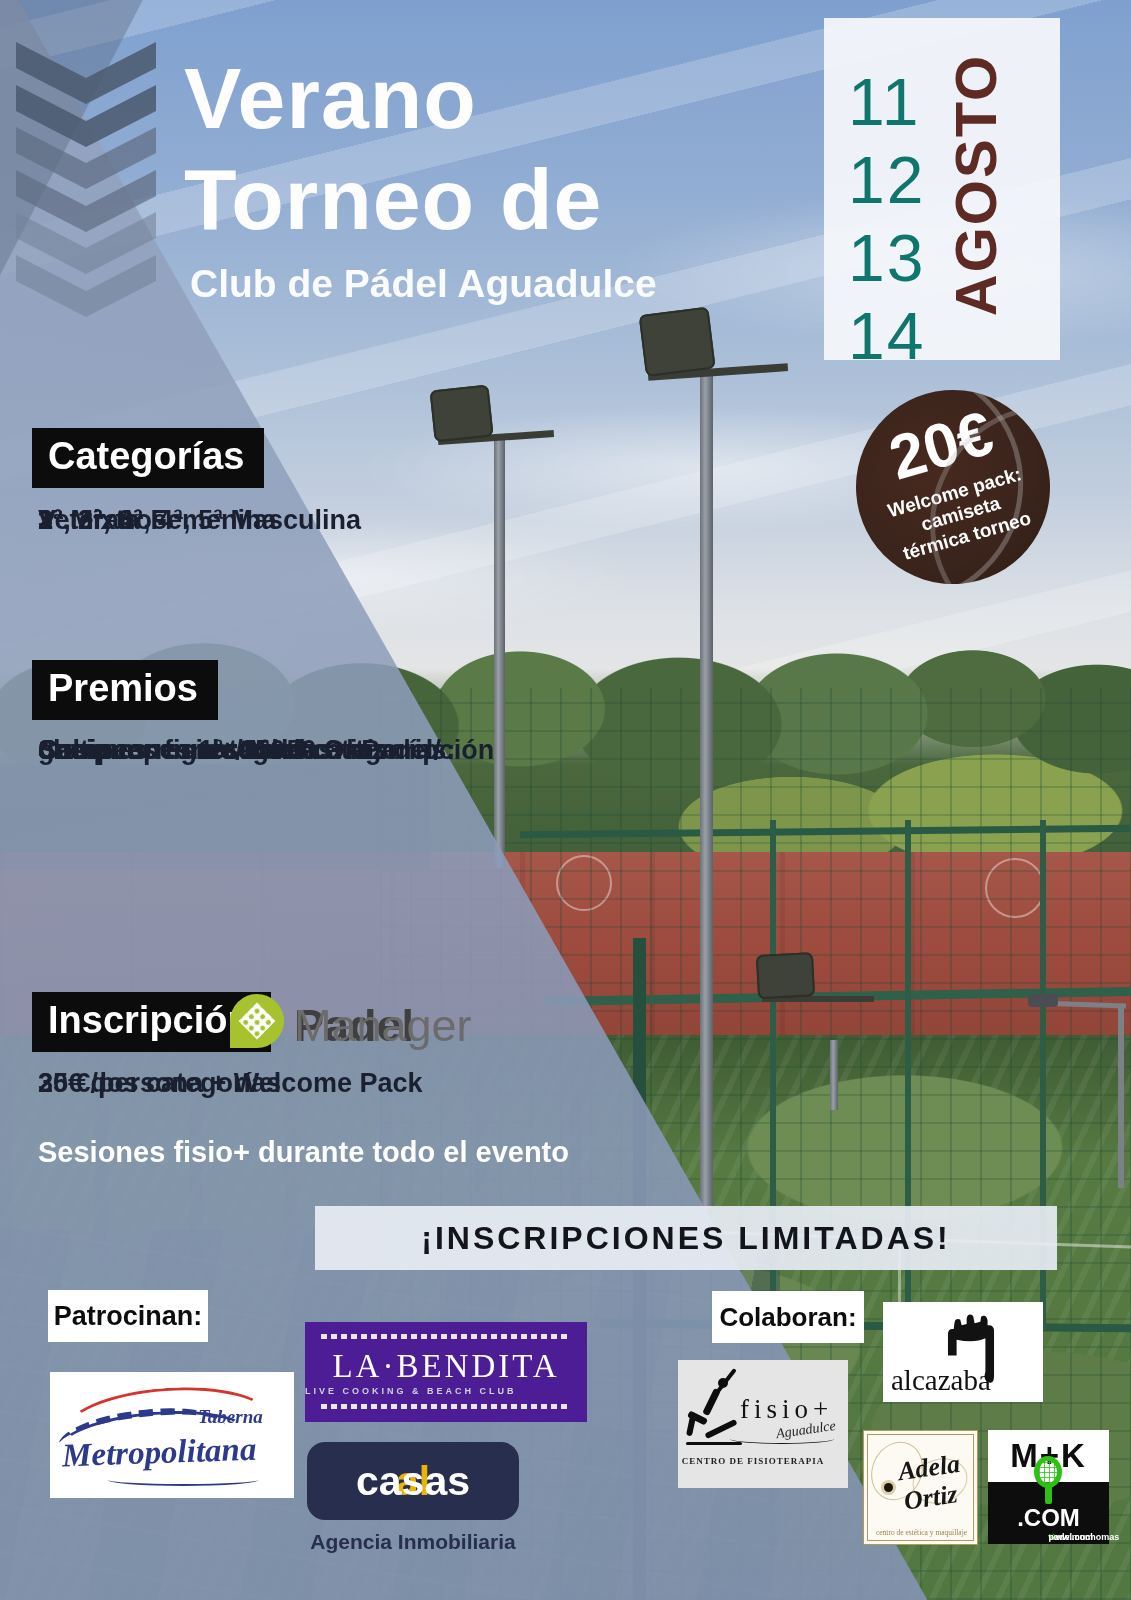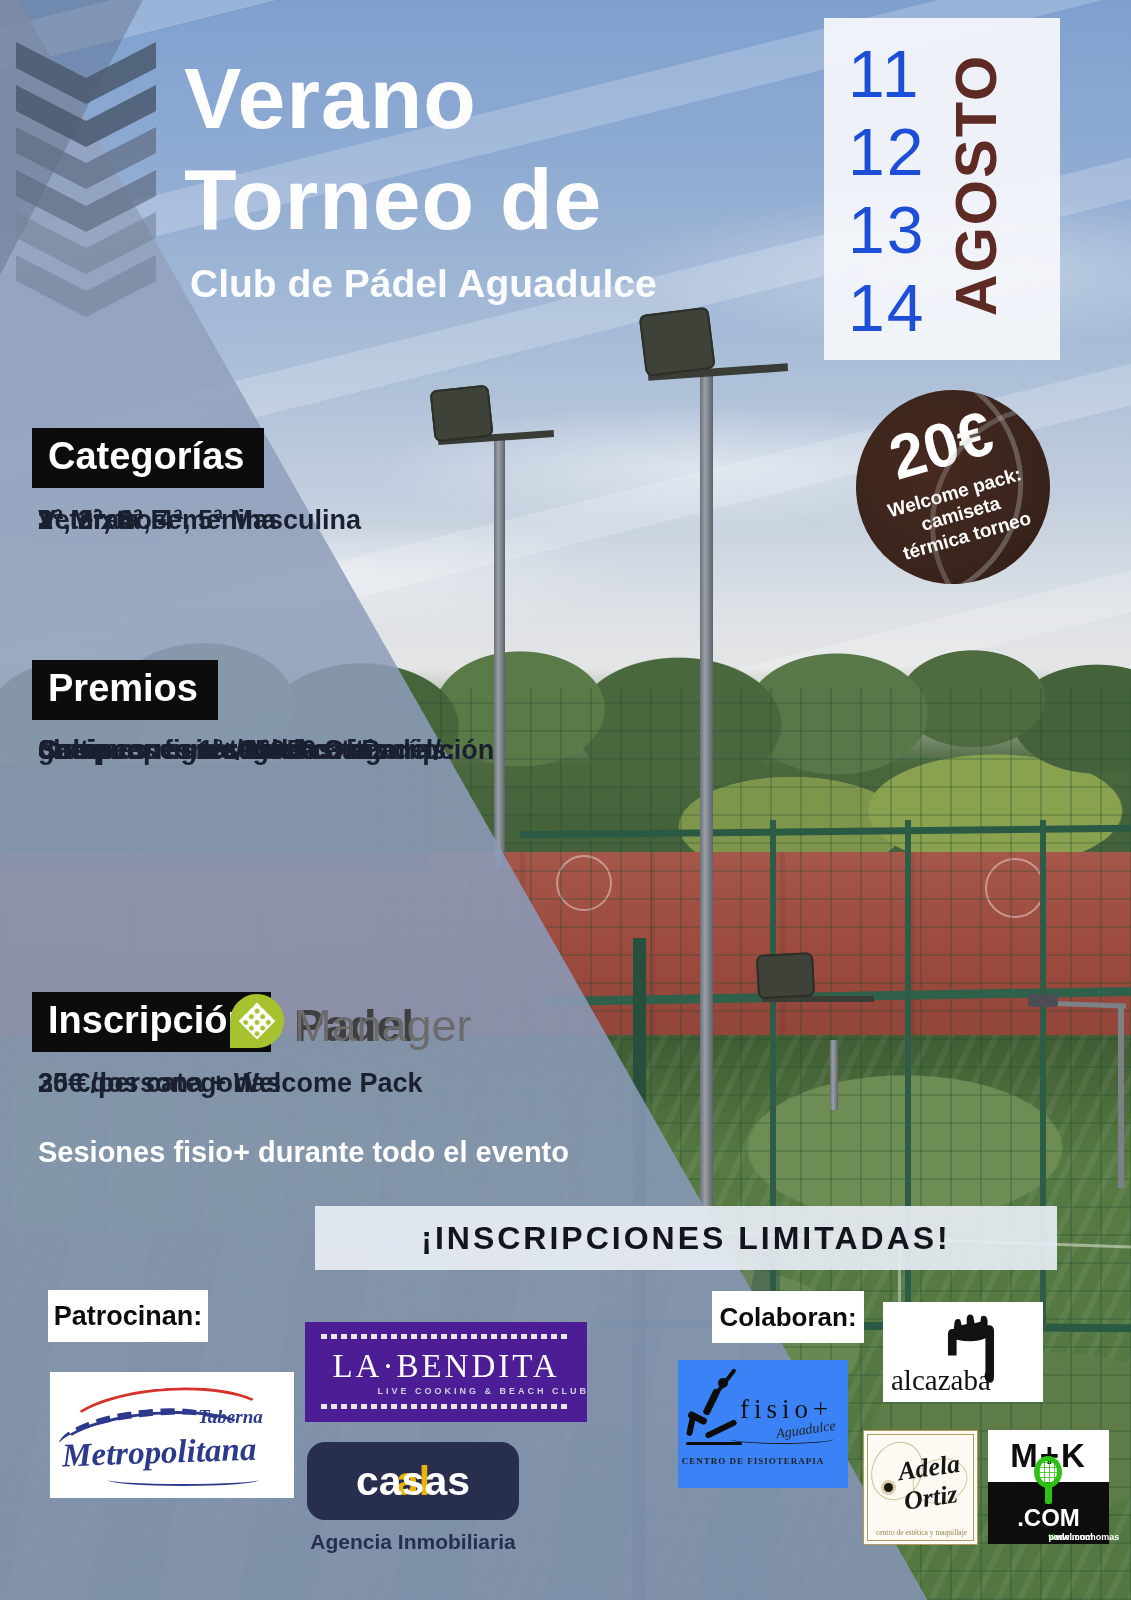--- a/index.html
+++ b/index.html
@@ -104,21 +104,21 @@
   .c5{top:212px;background:rgba(116,131,154,.60);}
   .c6{top:255px;background:rgba(116,131,154,.60);}
 
   
   .title{left:184px;top:48px;width:760px;color:#fdfdfd;font-weight:bold;
     font-size:86px;line-height:1.18;letter-spacing:1px;}
   .subtitle{left:190px;top:262px;width:600px;color:#fafbfc;font-weight:bold;font-size:39px;}
 
   
   .datebox{left:824px;top:18px;width:236px;height:342px;background:rgba(243,246,250,.95);}
-  .day{left:24px;width:92px;color:#1d4ed8;font-size:66px;font-weight:400;letter-spacing:2px;}
+  .day{left:24px;width:92px;color:#0f766e;font-size:66px;font-weight:400;letter-spacing:2px;margin-top:28px;}
   .d0{top:18px;}.d1{top:96px;}.d2{top:174px;}.d3{top:252px;}
   .month{left:-5px;top:135px;width:310px;height:64px;color:#5e2b24;font-weight:bold;
     font-size:58px;letter-spacing:2px;text-align:center;transform:rotate(-90deg);}
 
   
   .badge{left:856px;top:390px;width:194px;height:194px;border-radius:50%;overflow:hidden;
     background:radial-gradient(circle at 42% 38%,#47291f 0%,#3a241c 60%,#301d16 100%);
     transform:rotate(-16deg);}
   .badge::before{content:"";position:absolute;left:-70px;top:-40px;width:230px;height:230px;
     border:5px solid rgba(190,190,190,.35);border-radius:50%;}
@@ -180,34 +180,34 @@
     border-radius:50%;}
 
   
   .bendita{left:305px;top:1322px;width:282px;height:100px;background:#4c1d95;}
   .bendita .rope{left:16px;width:250px;height:5px;
     background:repeating-linear-gradient(90deg,#e8e8e8 0 6px,transparent 6px 10px);}
   .bendita .rope-t{top:12px;}
   .bendita .rope-b{top:82px;}
   .bendita .bname{left:0;top:26px;width:282px;text-align:center;color:#fff;
     font-family:"Liberation Serif",serif;font-size:33px;letter-spacing:3px;}
-  .bendita .btag{left:0;top:64px;width:284px;text-align:right;color:#cdd2de;
+  .bendita .btag{left:0;top:64px;width:284px;text-align:left;color:#cdd2de;
     font-size:9px;letter-spacing:3px;font-weight:bold;}
 
   
   .alcasas{left:307px;top:1442px;width:212px;height:78px;background:#272e4e;border-radius:18px;
     display:flex;align-items:center;justify-content:center;font-weight:bold;font-size:41px;}
   .alcasas span{position:static;}
   .alcasas .a1{color:#eab308;}
   .alcasas .a2{color:#fff;}
   .alcasas-tag{left:307px;top:1530px;width:212px;text-align:center;color:#272e4e;
     font-weight:bold;font-size:21px;}
 
   
-  .fisio{left:678px;top:1360px;width:170px;height:128px;background:#3b82f6;}
+  .fisio{left:678px;top:1360px;width:170px;height:128px;background:#e5e5e5;}
   .fisio .fname{left:62px;top:34px;color:#111;font-family:"Liberation Serif",serif;
     font-size:27px;letter-spacing:5px;}
   .fisio .fscript{left:98px;top:62px;color:#222;font-family:"Liberation Serif",serif;
     font-style:italic;font-size:14px;transform:rotate(-8deg);}
   .fisio .fswash{left:52px;top:74px;width:104px;height:10px;border-bottom:1.5px solid #111;
     border-radius:50%;}
   .fisio .ftag{left:0;top:96px;width:150px;text-align:center;color:#222;
     font-family:"Liberation Serif",serif;font-size:9px;letter-spacing:1px;font-weight:bold;}
   .sil{background:#0d0d0d;border-radius:3px;}
   .sil-head{left:40px;top:18px;width:10px;height:10px;border-radius:50%;}

